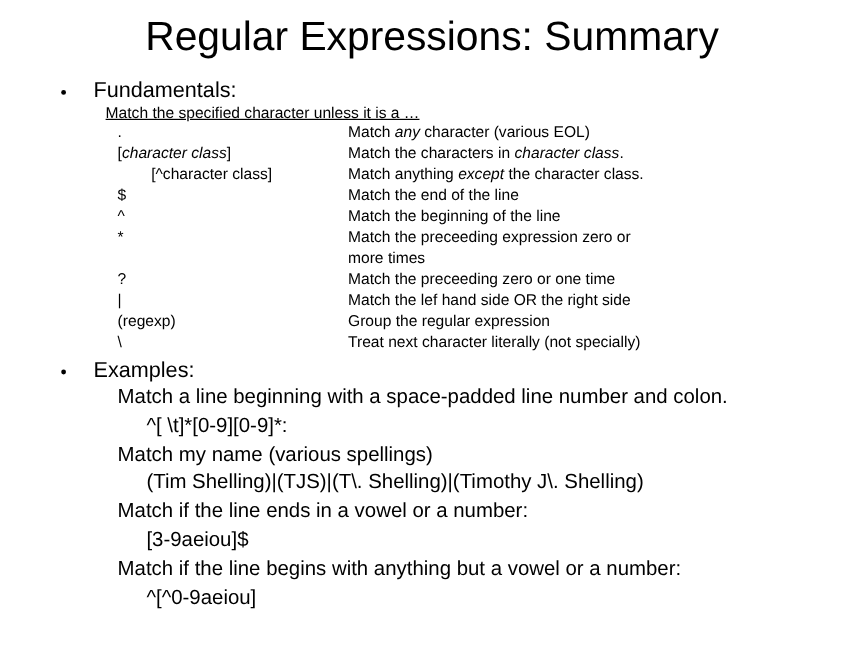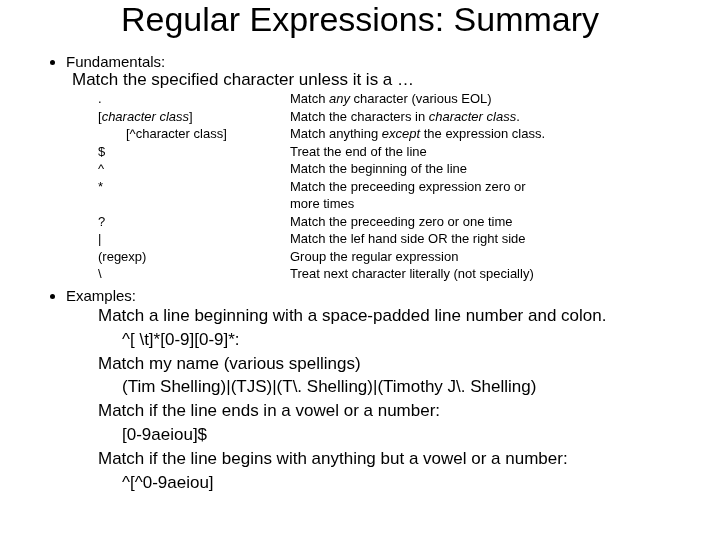--- a/index.html
+++ b/index.html
@@ -7,45 +7,46 @@
     padding: 0;
     width: 720px;
     height: 540px;
     background: #ffffff;
     font-family: Arial, Helvetica, sans-serif;
     color: #000;
     overflow: hidden;
   }
   .slide {
     box-sizing: border-box;
-    padding: 0 30px 10px 30px;
+    padding: 12px 30px 10px 30px;
   }
   .title {
     font-size: 34px;
     font-weight: 400;
     text-align: center;
     margin: 0 0 14px 0;
   }
   ul.top {
     margin: 0;
     padding-left: 36px;
     list-style: disc;
   }
   ul.top > li {
     font-size: 15px;
     margin: 0;
     padding: 0;
   }
   .sect {
-    font-size: 15px;
-    margin: 0;
+    font-size: 18px;
+    margin: 12px;
   }
   .sub1 {
-    margin-left: 6px;
-    font-size: 17px;
+    margin-left: 22px;
+    font-size: 13px;
+    text-decoration: underline;
   }
   .deftbl {
     margin-left: 32px;
     font-size: 13px;
     border-collapse: collapse;
   }
   .deftbl td {
     padding: 0 4px 0 0;
     vertical-align: top;
     line-height: 1.35;
@@ -90,27 +91,27 @@
           </td>
           <td>
             <span>Match the characters in </span><i>character class</i><span>.</span>
           </td>
         </tr>
 
 
         <tr class="indent">
           <td class="sym">[^character class]</td>
           <td>
-            <span>Match anything </span><i>except</i><span> the expression class.</span>
+            <span>Match anything </span><i>except</i><span> the character class.</span>
           </td>
         </tr>
 
         <tr>
           <td class="sym">$</td>
-          <td>Treat the end of the line</td>
+          <td>Match the end of the line</td>
         </tr>
         <tr>
           <td class="sym">^</td>
           <td>Match the beginning of the line</td>
         </tr>
         <tr>
           <td class="sym">*</td>
           <td>Match the preceeding expression zero or</td>
         </tr>
         <tr>
@@ -141,21 +142,21 @@
       <span class="sect">Examples:</span>
 
       <div class="extbl">
         <div class="exd">Match a line beginning with a space-padded line number and colon.</div>
         <div class="exc">^[ \t]*[0-9][0-9]*:</div>
 
         <div class="exd">Match my name (various spellings)</div>
         <div class="exc">(Tim Shelling)|(TJS)|(T\. Shelling)|(Timothy J\. Shelling)</div>
 
         <div class="exd">Match if the line ends in a vowel or a number:</div>
-        <div class="exc">[0-9aeiou]$</div>
+        <div class="exc">[3-9aeiou]$</div>
 
         <div class="exd">Match if the line begins with anything but a vowel or a number:</div>
         <div class="exc">^[^0-9aeiou]</div>
       </div>
     </li>
 
   </ul>
 </div>
 
 </body></html>

